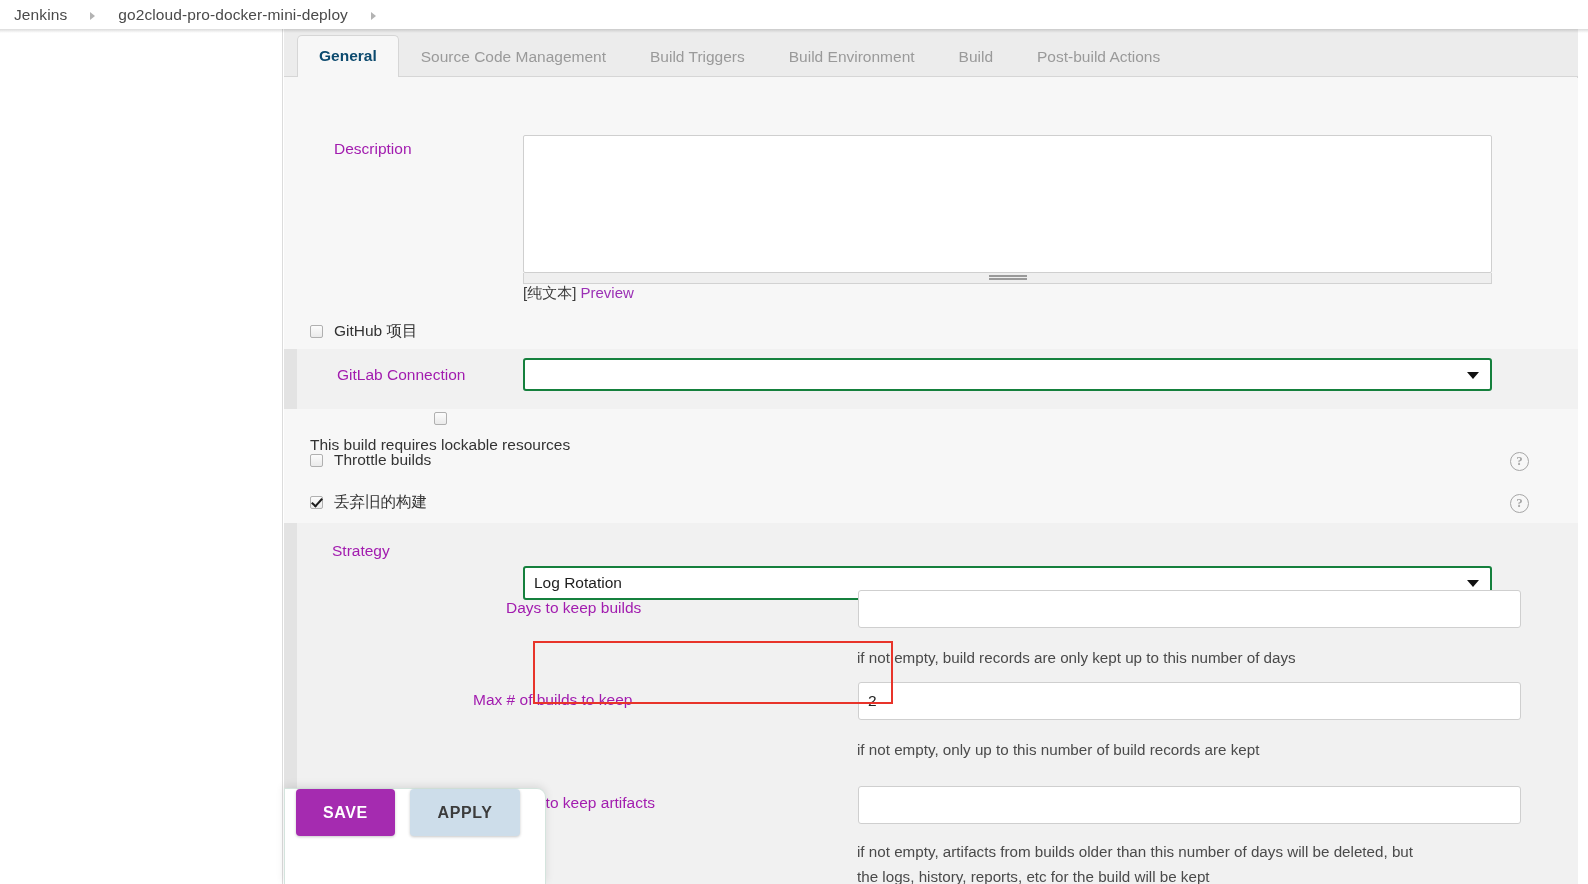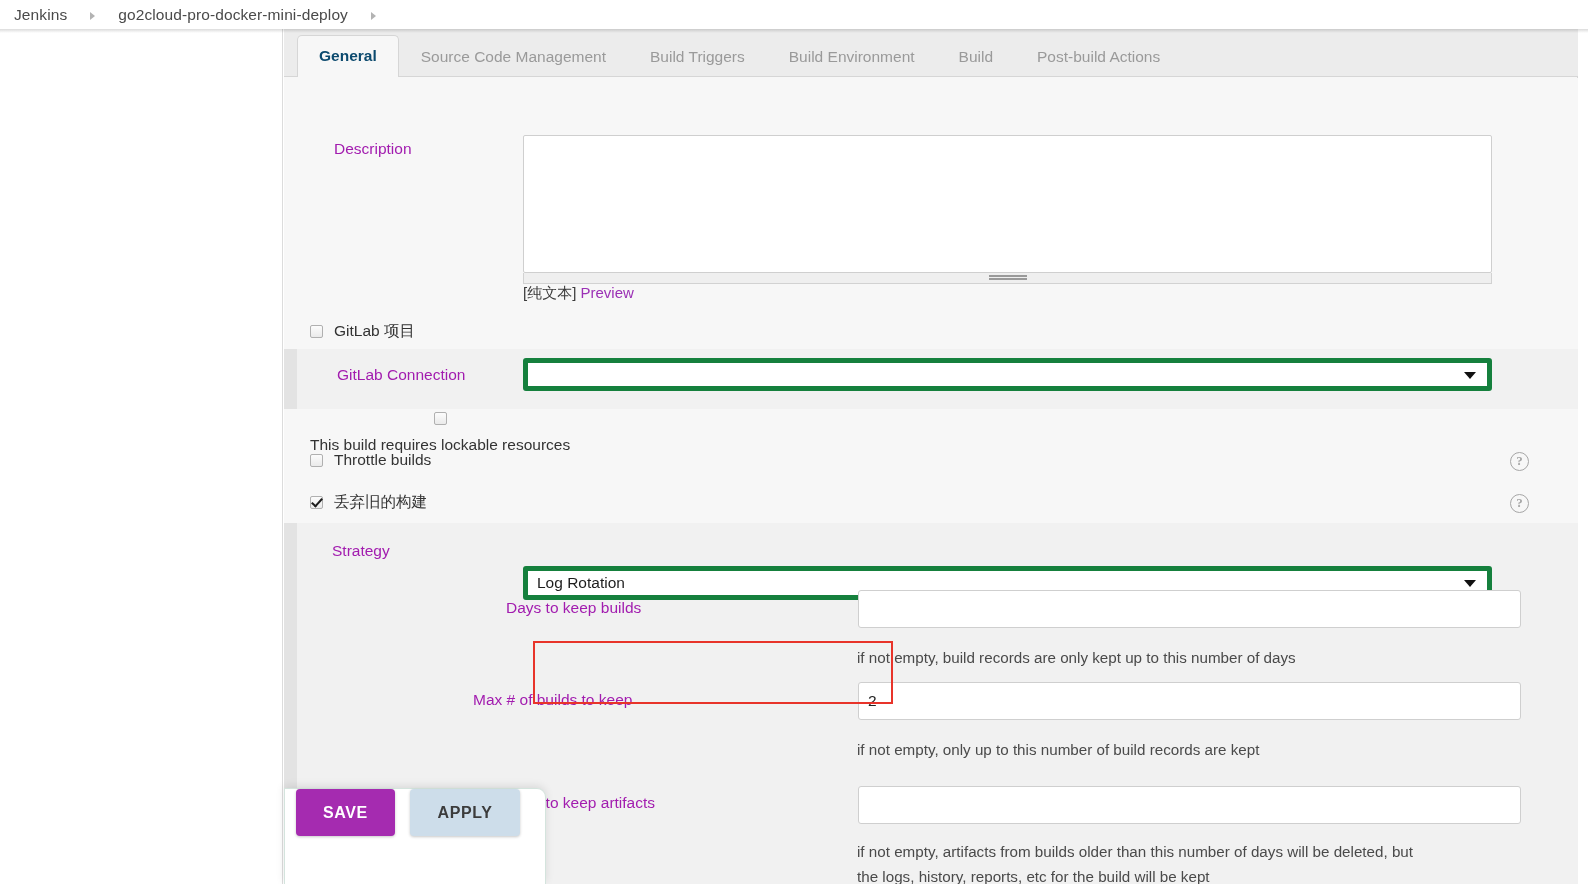--- a/index.html
+++ b/index.html
@@ -192,21 +192,21 @@
     left: 3px; top: -1px;
     width: 4px; height: 9px;
     border: solid #1c1c1c;
     border-width: 0 2px 2px 0;
     transform: rotate(42deg);
   }
 
   
   .sel {
     background: #ffffff;
-    border: 5px solid #15803d;
+    border: 2px solid #15803d;
     border-radius: 3px;
     position: relative;
     display: flex;
     align-items: center;
     padding: 0 9px;
     font-size: 15.5px;
     color: #1d1d1d;
     cursor: pointer;
   }
   .sel-arrow {
@@ -324,21 +324,21 @@
         <div class="drag-grip"></div>
       </div>
     </div>
     <div class="row preview-line" style="left:239px; top:206px;">
       <span>[纯文本]</span>
       <span class="preview-link">Preview</span>
     </div>
 
     <div class="row" style="left:26px; top:243px; display:flex; align-items:center; gap:11px;">
       <span class="cbx"></span>
-      <span class="label-left">GitLab 项目</span>
+      <span class="label-left">GitHub 项目</span>
     </div>
 
     <div class="nested-bg" style="left:0px; top:271px; width:1294px; height:60px; background:#f1f1f1;"></div>
     <div class="nested-strip" style="left:0px; top:271px; height:60px;"></div>
     <div class="row" style="left:53px; top:288px; width:158px;">
       <div class="field-label">GitLab Connection</div>
     </div>
     <div class="row sel" style="left:239px; top:280px; width:969px; height:33px;">
       <span></span>
       <span class="sel-arrow"></span>

